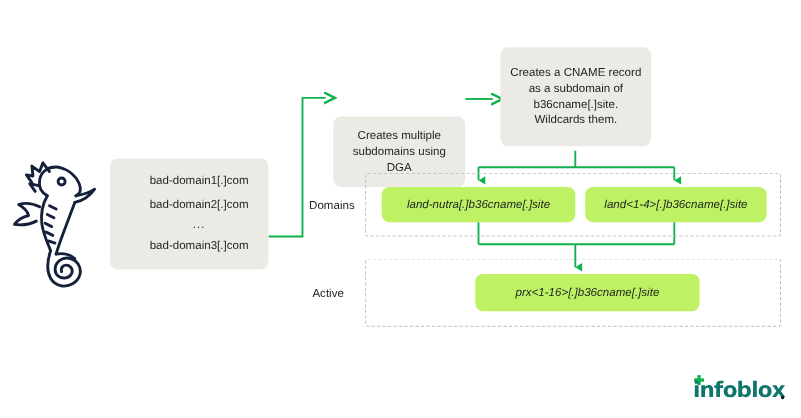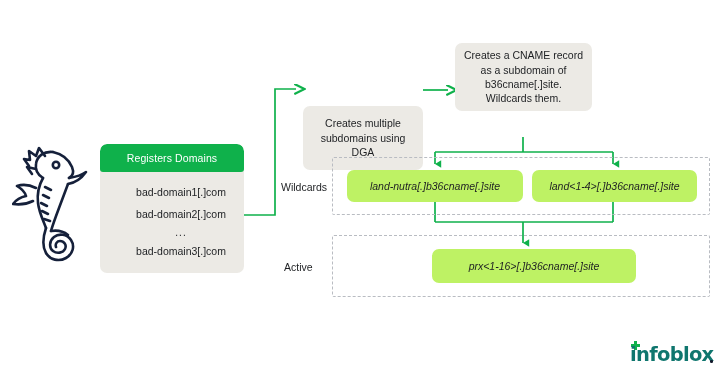--- a/index.html
+++ b/index.html
@@ -77,21 +77,21 @@
     font-size: 10.5px;
     line-height: 1.38;
     text-align: center;
     display: flex;
     align-items: center;
     justify-content: center;
     padding: 6px 8px;
     box-sizing: border-box;
   }
   .pbox-dga   { left: 303px; top: 58px;  width: 120px; height: 64px; margin-top: 48px; }
-  .pbox-cname { left: 455px; top: 43px;  width: 137px; height: 68px; }
+  .pbox-cname { left: 455px; top: 43px;  width: 137px; height: 90px; }
 
   
   .zone {
     border: 1.3px dashed #b9bcc2;
     border-radius: 2px;
     box-sizing: border-box;
     background: transparent;
   }
   .zone-inactive { left: 332px; top: 157px; width: 378px; height: 58px; }
   .zone-active   { left: 332px; top: 235px; width: 378px; height: 62px; }
@@ -221,37 +221,36 @@
 
         <path d="M34,86 C31,95 30,104 34,111 C38,118 47,120 54,116 C61,112 63,104 59,98
                  C55,92 47,91 42,95 C37,99 37,106 41,109 C45,112 51,111 53,107
                  C55,103 52,99 48,99 C45,99 43,102 44,105"></path>
         <path d="M39,89 C45,88 51,89 56,93"></path>
       </g>
     </svg>
   </div>
 
   <div class="abs domain-card">
-    <div class="domain-card-header">Registers Domains</div>
     <div class="domain-list">
       <div>bad-domain1[.]com</div>
       <div>bad-domain2[.]com</div>
       <div class="ellipsis">...</div>
       <div>bad-domain3[.]com</div>
     </div>
   </div>
 
   <div class="abs pbox pbox-dga">Creates multiple subdomains using DGA</div>
 
   <div class="abs pbox pbox-cname">Creates a CNAME record as a subdomain of b36cname[.]site. Wildcards them.</div>
 
   <div class="abs zone zone-inactive"></div>
   <div class="abs zone zone-active"></div>
 
-  <div class="abs zone-label label-inactive">Wildcards</div>
+  <div class="abs zone-label label-inactive">Domains</div>
   <div class="abs zone-label label-active">Active</div>
 
   <div class="abs chip chip-land-nutra">land-nutra[.]b36cname[.]site</div>
   <div class="abs chip chip-land-range">land&lt;1-4&gt;[.]b36cname[.]site</div>
   <div class="abs chip chip-prx">prx&lt;1-16&gt;[.]b36cname[.]site</div>
 
   <div class="abs logo">
     <span class="logo-plus"></span>
     <span class="logo-text">infoblox</span>
     <span class="logo-dot"></span>

